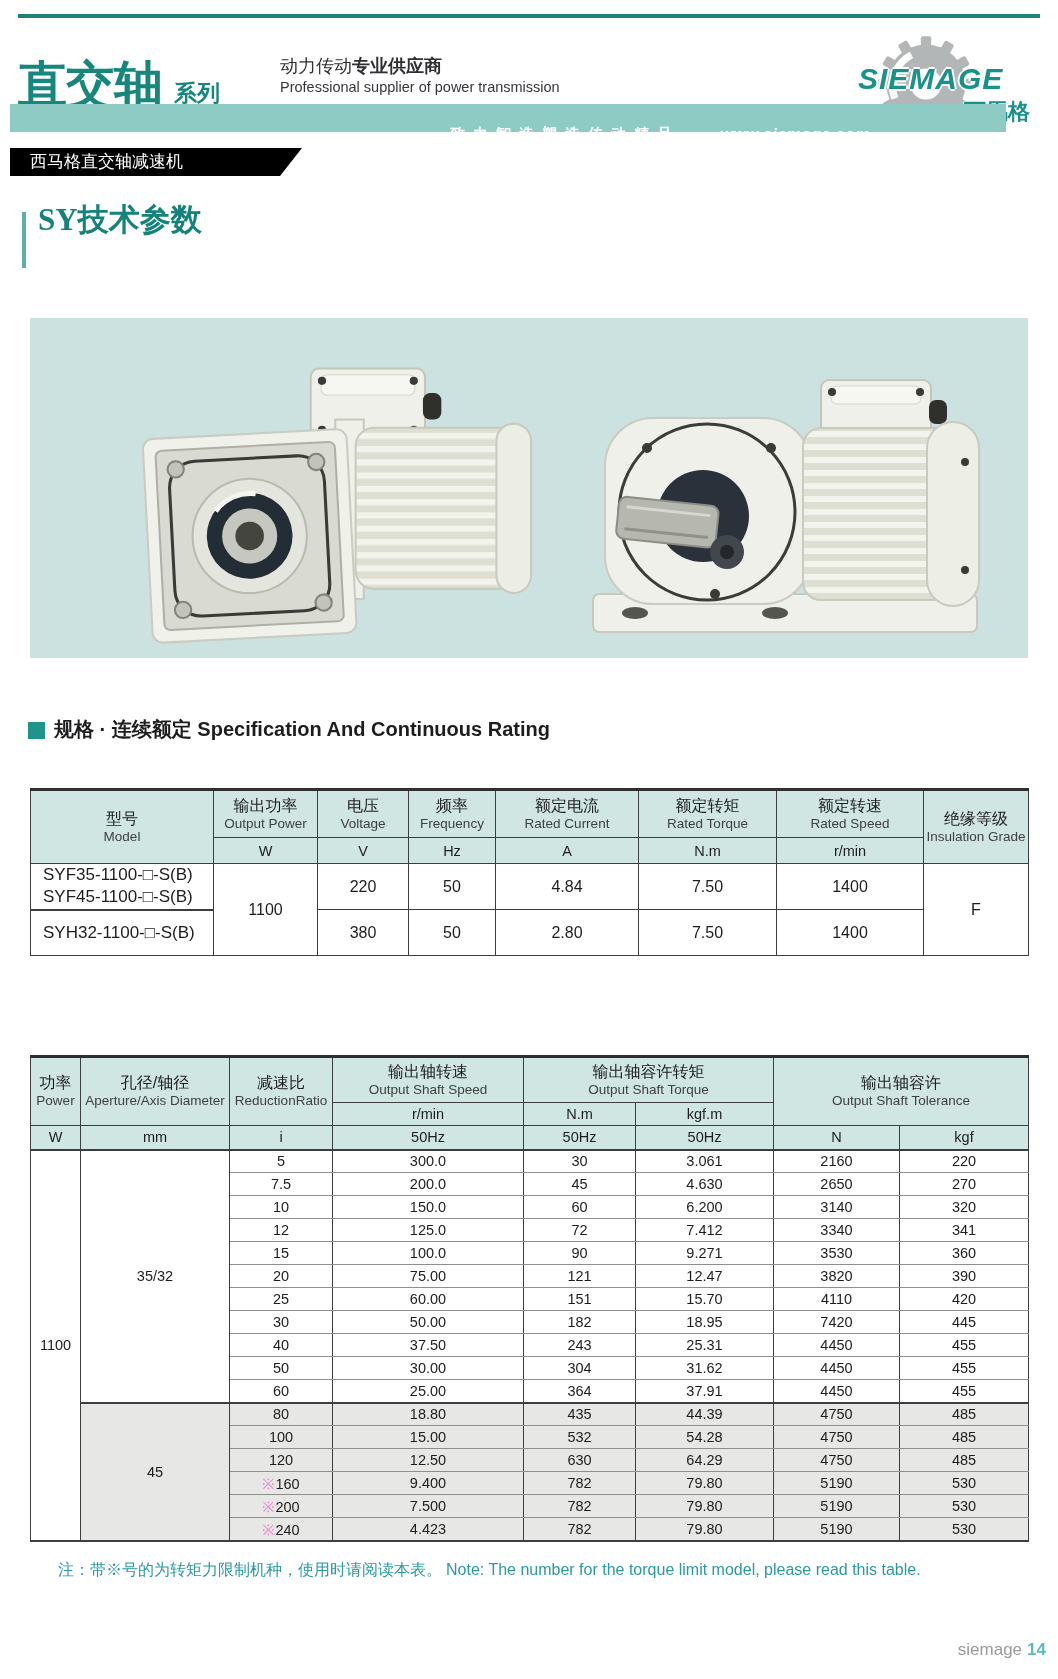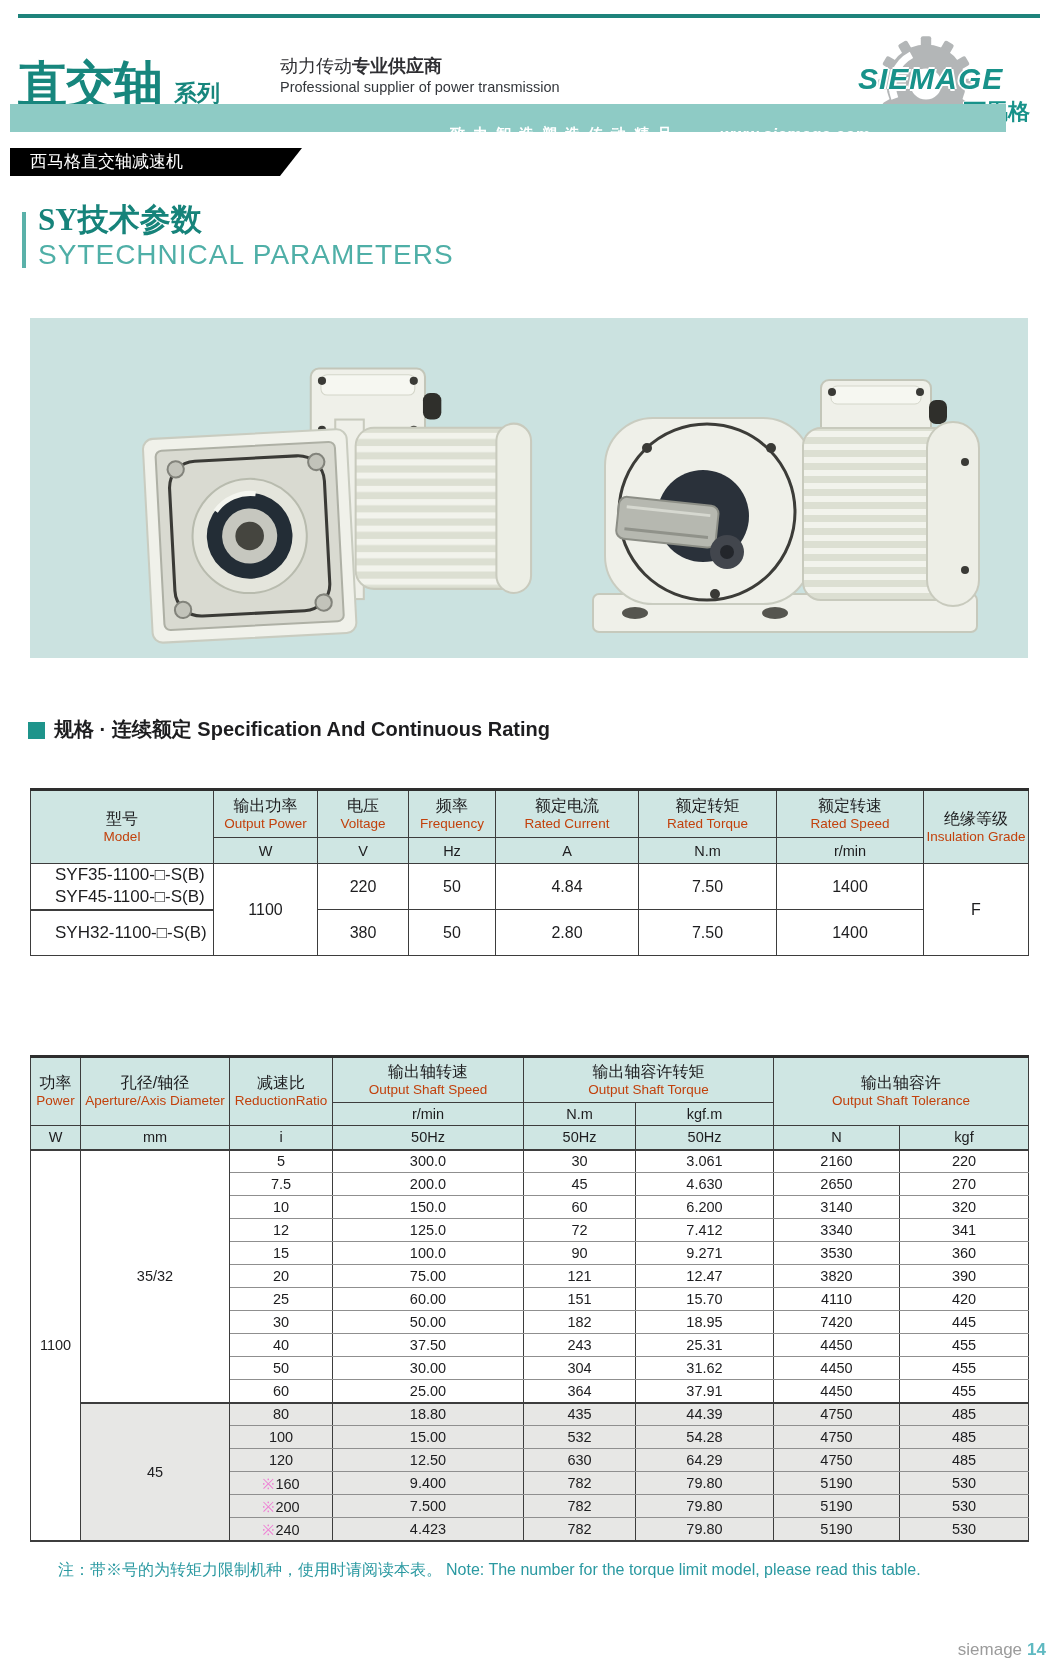--- a/index.html
+++ b/index.html
@@ -44,31 +44,31 @@
   .ph-right{left:545px;top:48px;width:420px;height:280px;}
 
   
   .spec-square{position:absolute;left:28px;top:722px;width:17px;height:17px;background:#1e948b;}
   .spec-label{position:absolute;left:54px;top:716px;font-size:20px;font-weight:bold;color:#1d1d1f;}
 
   
   table{border-collapse:collapse;table-layout:fixed;position:absolute;left:30px;background:#fff;}
   th,td{padding:0;text-align:center;vertical-align:middle;font-weight:normal;color:#1d1d1f;}
   .hzh{font-size:16px;line-height:1.25;}
-  .hen{font-size:13.5px;line-height:1.2;color:#c2410c;}
+  .hen{font-size:13.5px;line-height:1.2;color:#404040;}
 
   
   .t1{top:788px;width:998px;border:1px solid #3d3d3d;border-top:3px solid #2e2e2e;}
   .t1 th,.t1 td{border:1px solid #3d3d3d;}
   .t1 thead th{background:#cfe6e3;}
   .t1 tr.names{height:48px;}
   .t1 tr.units{height:26px;font-size:14.5px;}
   .t1 tbody tr{height:46px;}
   .t1 td{font-size:16px;}
-  .t1 .model-cell{text-align:left;padding-left:24px;font-size:17px;line-height:1.3;}
+  .t1 .model-cell{text-align:left;padding-left:12px;font-size:17px;line-height:1.3;}
   .t1 .g1{border-bottom:2px solid #3d3d3d;}
 
   
   .t2{top:1055px;width:998px;border:1px solid #3d3d3d;border-top:3px solid #2e2e2e;border-bottom:2px solid #3d3d3d;}
   .t2 th{border:1px solid #3d3d3d;background:#cfe6e3;}
   .t2 tr.names{height:46px;}
   .t2 tr.subs{height:23px;font-size:14.5px;}
   .t2 tr.units{height:24px;font-size:14.5px;}
   .t2 thead tr.units th{border-bottom:2px solid #3d3d3d;}
   .t2 tbody tr{height:23px;}
@@ -125,21 +125,20 @@
   <div class="banner">
     <div class="banner-left">西马格直交轴减速机</div>
     <div class="banner-right">
       <span class="banner-slogan">致力智造塑造传动精品</span>
       <span class="banner-url">www.siemage.com</span>
     </div>
   </div>
 
   <div class="sec-bar"></div>
   <div class="sec-zh">SY技术参数</div>
-  <div class="sec-en">SYTECHNICAL PARAMETERS</div>
 
   <div class="photo">
     <svg class="ph-left" viewBox="0 0 440 300">
       <defs>
         <pattern id="finsL" patternUnits="userSpaceOnUse" width="12" height="13">
           <rect width="12" height="13" fill="#dcdfd2"></rect>
           <rect width="12" height="6" fill="#f2f3ec"></rect>
         </pattern>
       </defs>
       <g>

